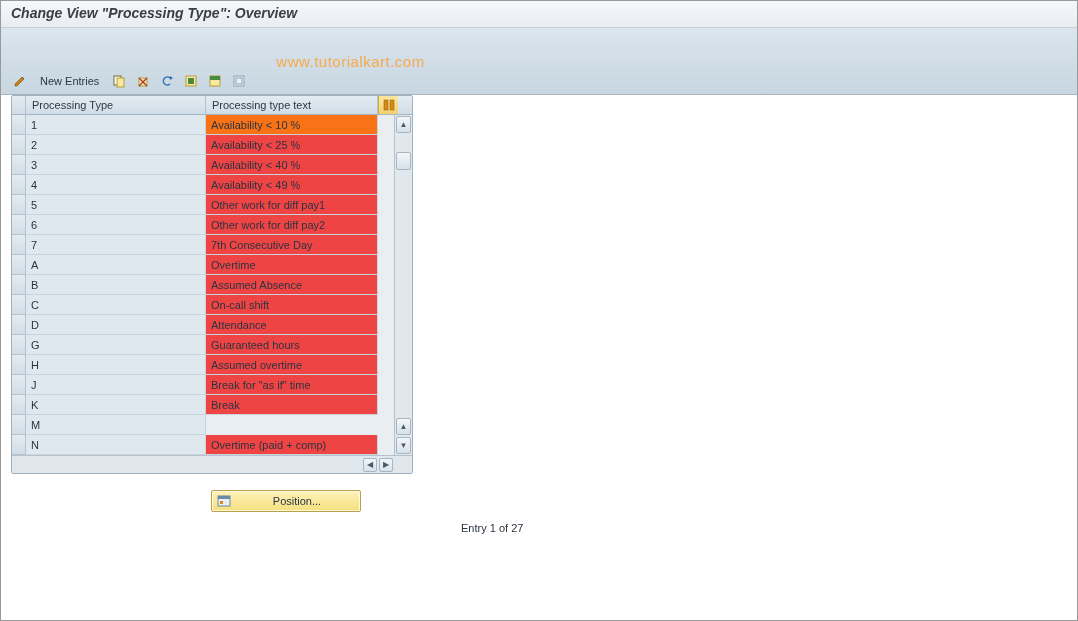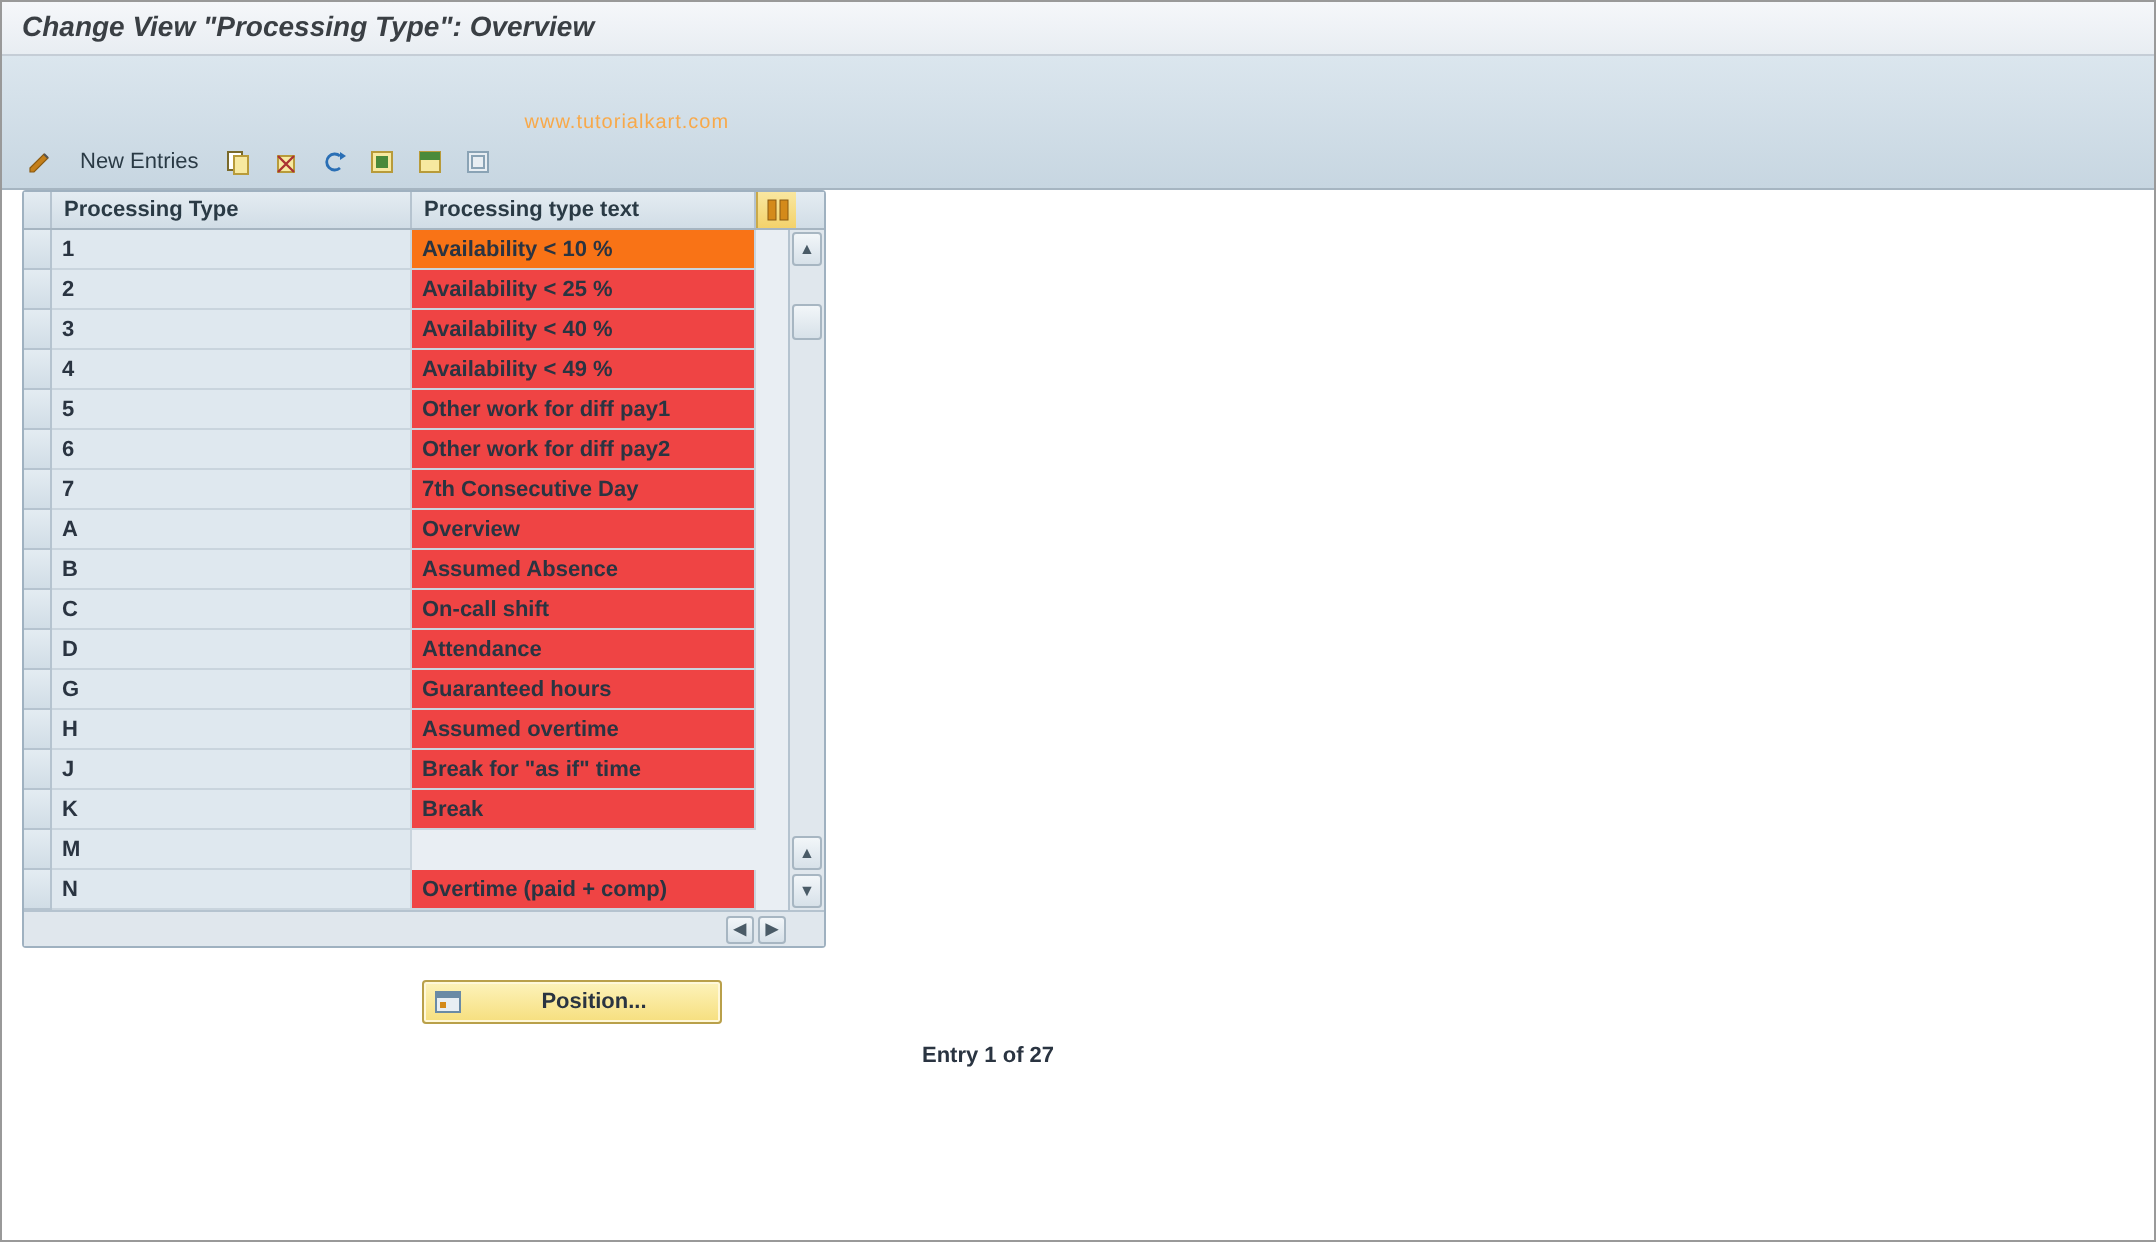--- a/index.html
+++ b/index.html
@@ -44,27 +44,26 @@
       margin-top: 40px;
     }
     .toolbar .new-entries {
       font-size: 11px;
       color: #2a3a45;
       padding: 0 6px;
     }
     .watermark {
       font-family: "Comic Sans MS", cursive, sans-serif;
       color: #f8a94a;
-      font-size: 10px;
-      margin-left: 10px;
+      font-size: 15px;
+      margin-left: 24px;
       letter-spacing: 0.5px;
     }
     .content {
       padding: 0 10px;
-      font-weight: bold;
     }
     .table-wrap {
       border: 1px solid #9fb1c0;
       width: 402px;
       background: #e9eef3;
       border-radius: 2px;
     }
     .grid-header {
       display: flex;
       background: linear-gradient(#e4ecf2, #d1dde6);
@@ -306,21 +305,21 @@
             <div class="cell text">Other work for diff pay2</div>
           </div>
           <div class="row">
             <div class="sel"></div>
             <div class="cell type">7</div>
             <div class="cell text">7th Consecutive Day</div>
           </div>
           <div class="row">
             <div class="sel"></div>
             <div class="cell type">A</div>
-            <div class="cell text">Overview</div>
+            <div class="cell text">Overtime</div>
           </div>
           <div class="row">
             <div class="sel"></div>
             <div class="cell type">B</div>
             <div class="cell text">Assumed Absence</div>
           </div>
           <div class="row">
             <div class="sel"></div>
             <div class="cell type">C</div>
             <div class="cell text">On-call shift</div>

